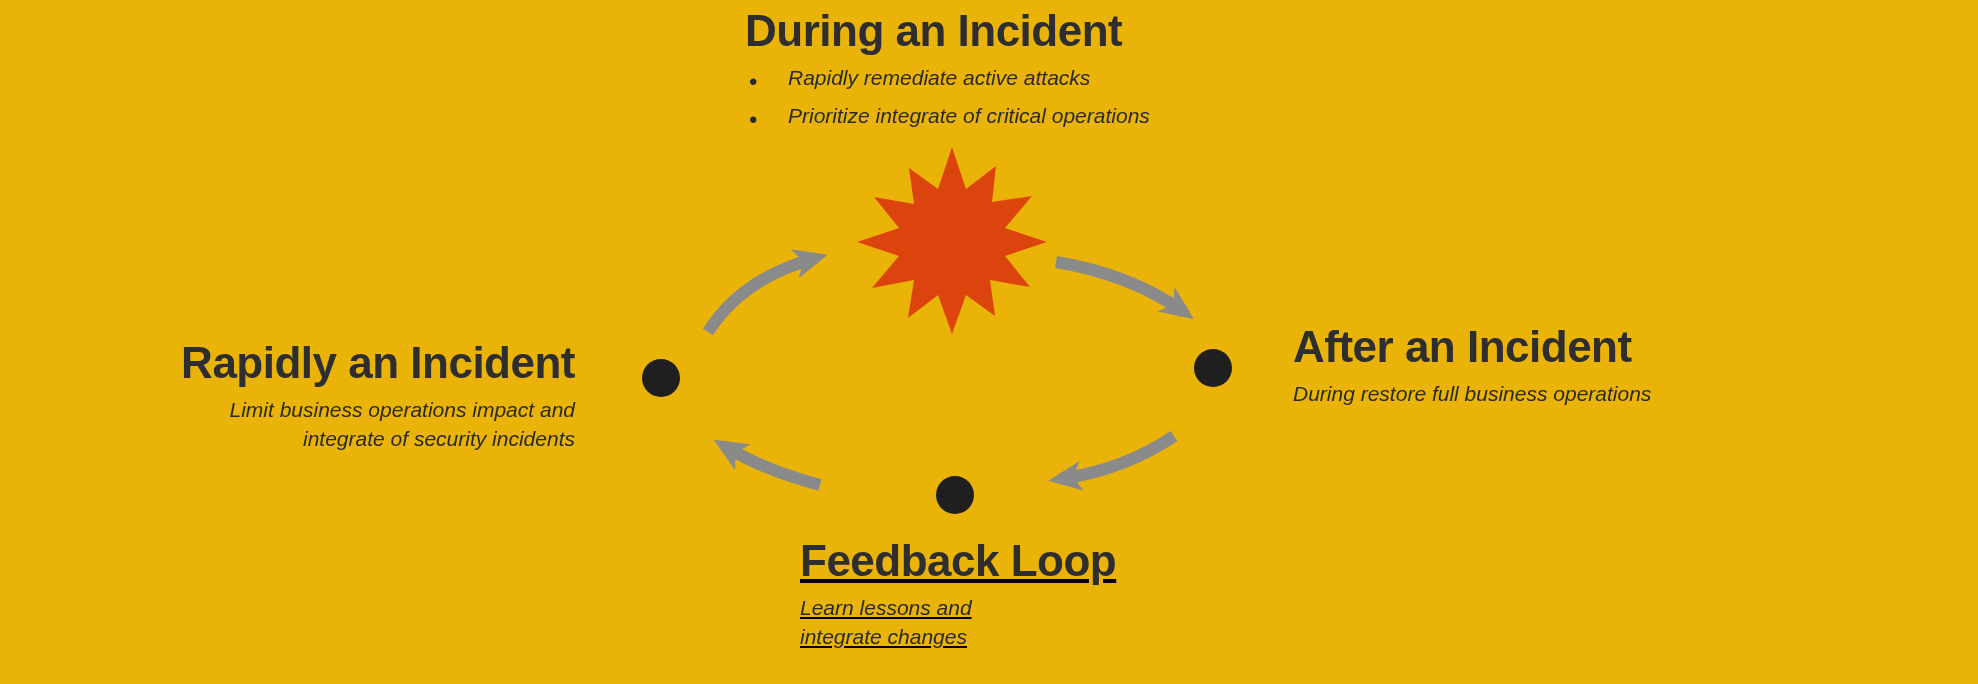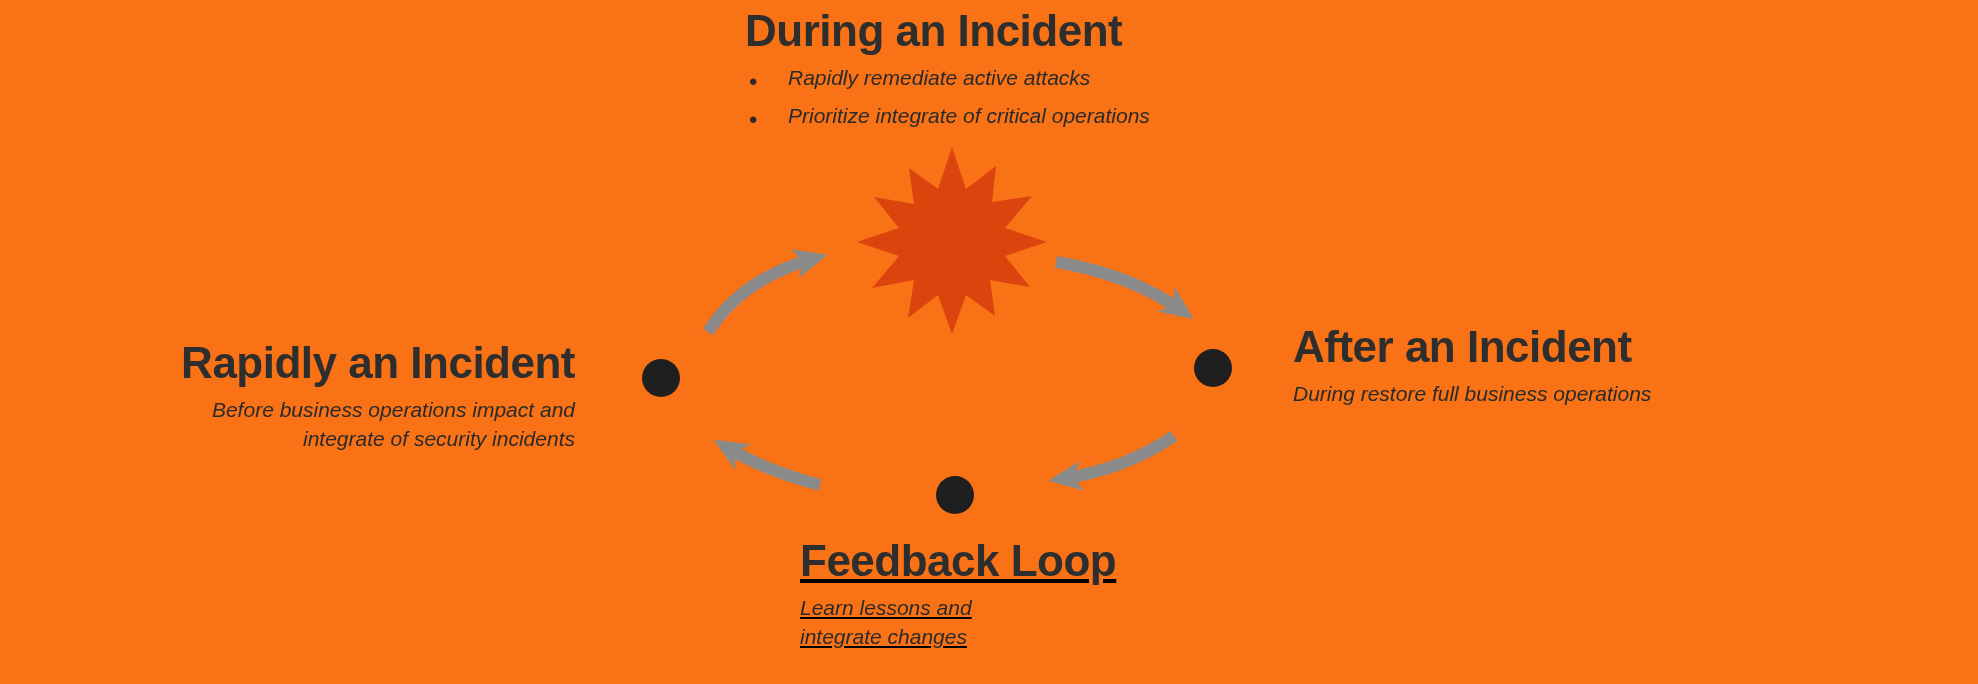--- a/index.html
+++ b/index.html
@@ -1,20 +1,20 @@
 <!DOCTYPE html>
 <html><head>
 <meta charset="utf-8">
 <style>
   html, body { margin: 0; padding: 0; background: #000; }
   .canvas {
     position: relative;
     width: 1978px;
     height: 684px;
-    background: #f97316;
+    background: #eab308;
     overflow: hidden;
     font-family: "Liberation Sans", sans-serif;
   }
   .layer { position: absolute; left: 0; top: 0; }
   .block { position: absolute; }
   .h {
     font-size: 44px;
     font-weight: 700;
     letter-spacing: -0.5px;
     color: #2e2e2e;
@@ -77,21 +77,21 @@
       <li>
         <span class="bullet-glyph">•</span>
         <span class="sub">Prioritize integrate of critical operations</span>
       </li>
     </ul>
   </div>
 
   <div class="block block-before">
     <h2 class="h">Rapidly an Incident</h2>
     <div class="gap"></div>
-    <p class="sub">Before business operations impact and</p>
+    <p class="sub">Limit business operations impact and</p>
     <p class="sub">integrate of security incidents</p>
   </div>
 
   <div class="block block-after">
     <h2 class="h">After an Incident</h2>
     <div class="gap"></div>
     <p class="sub">During restore full business operations</p>
   </div>
 
   <div class="block block-feedback">

